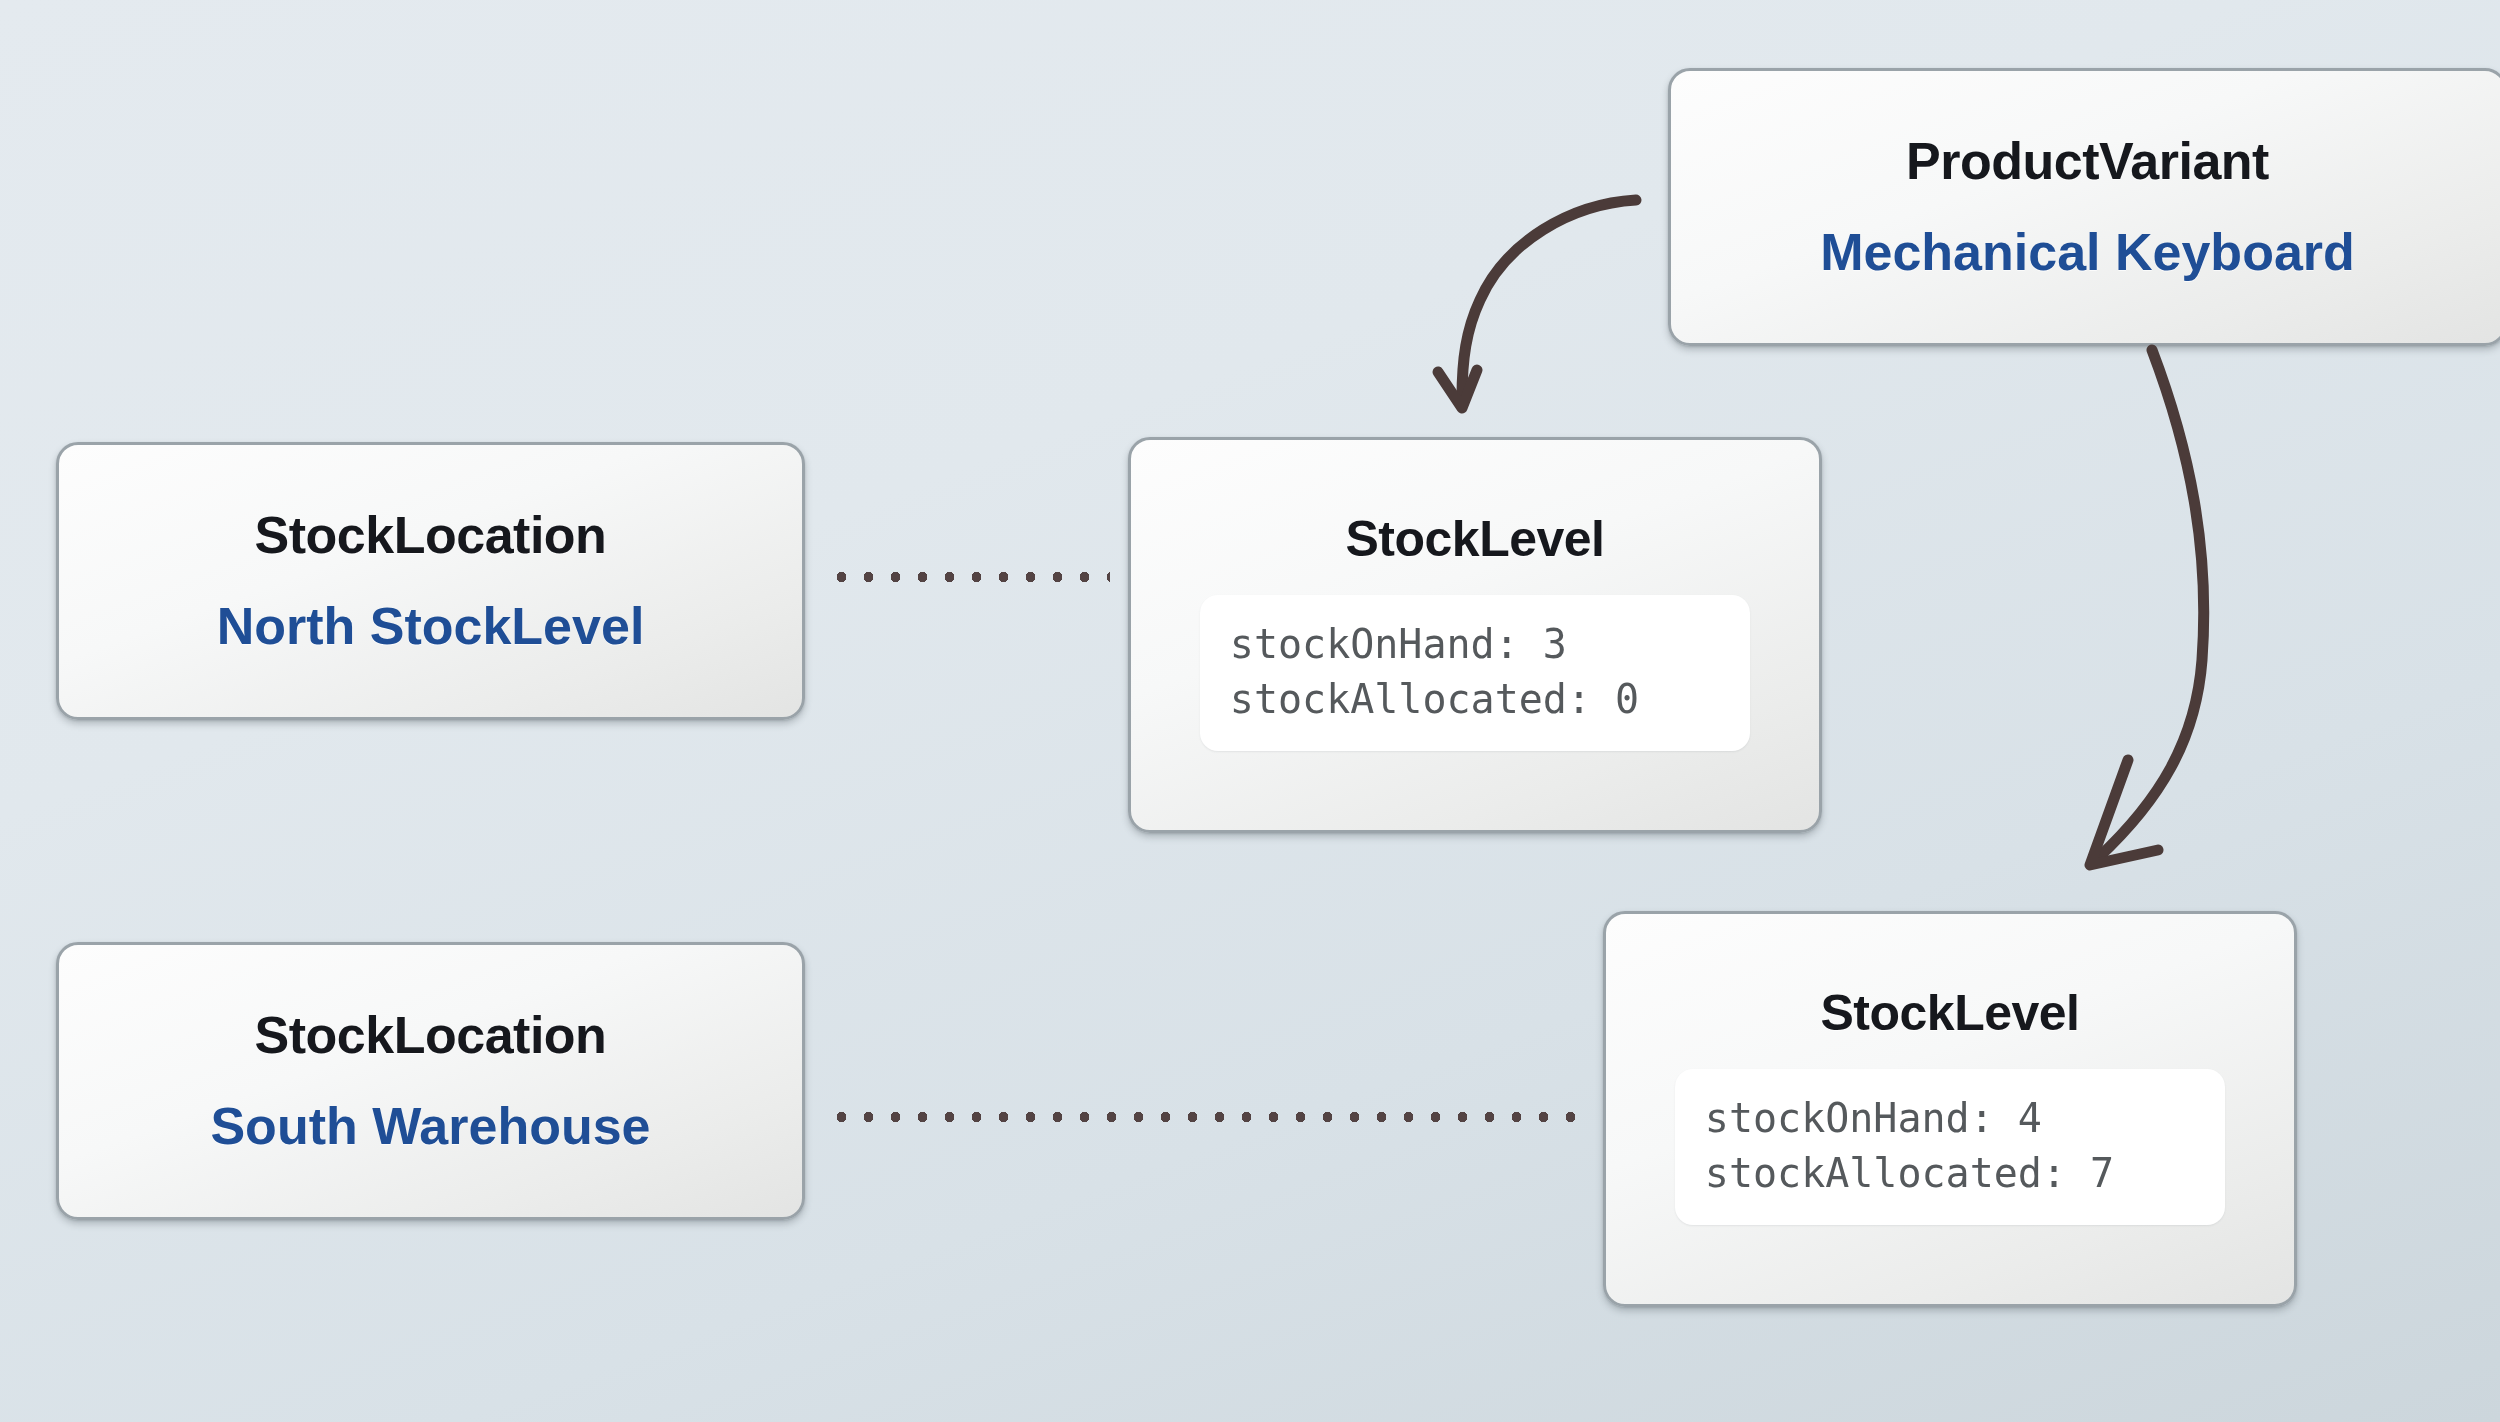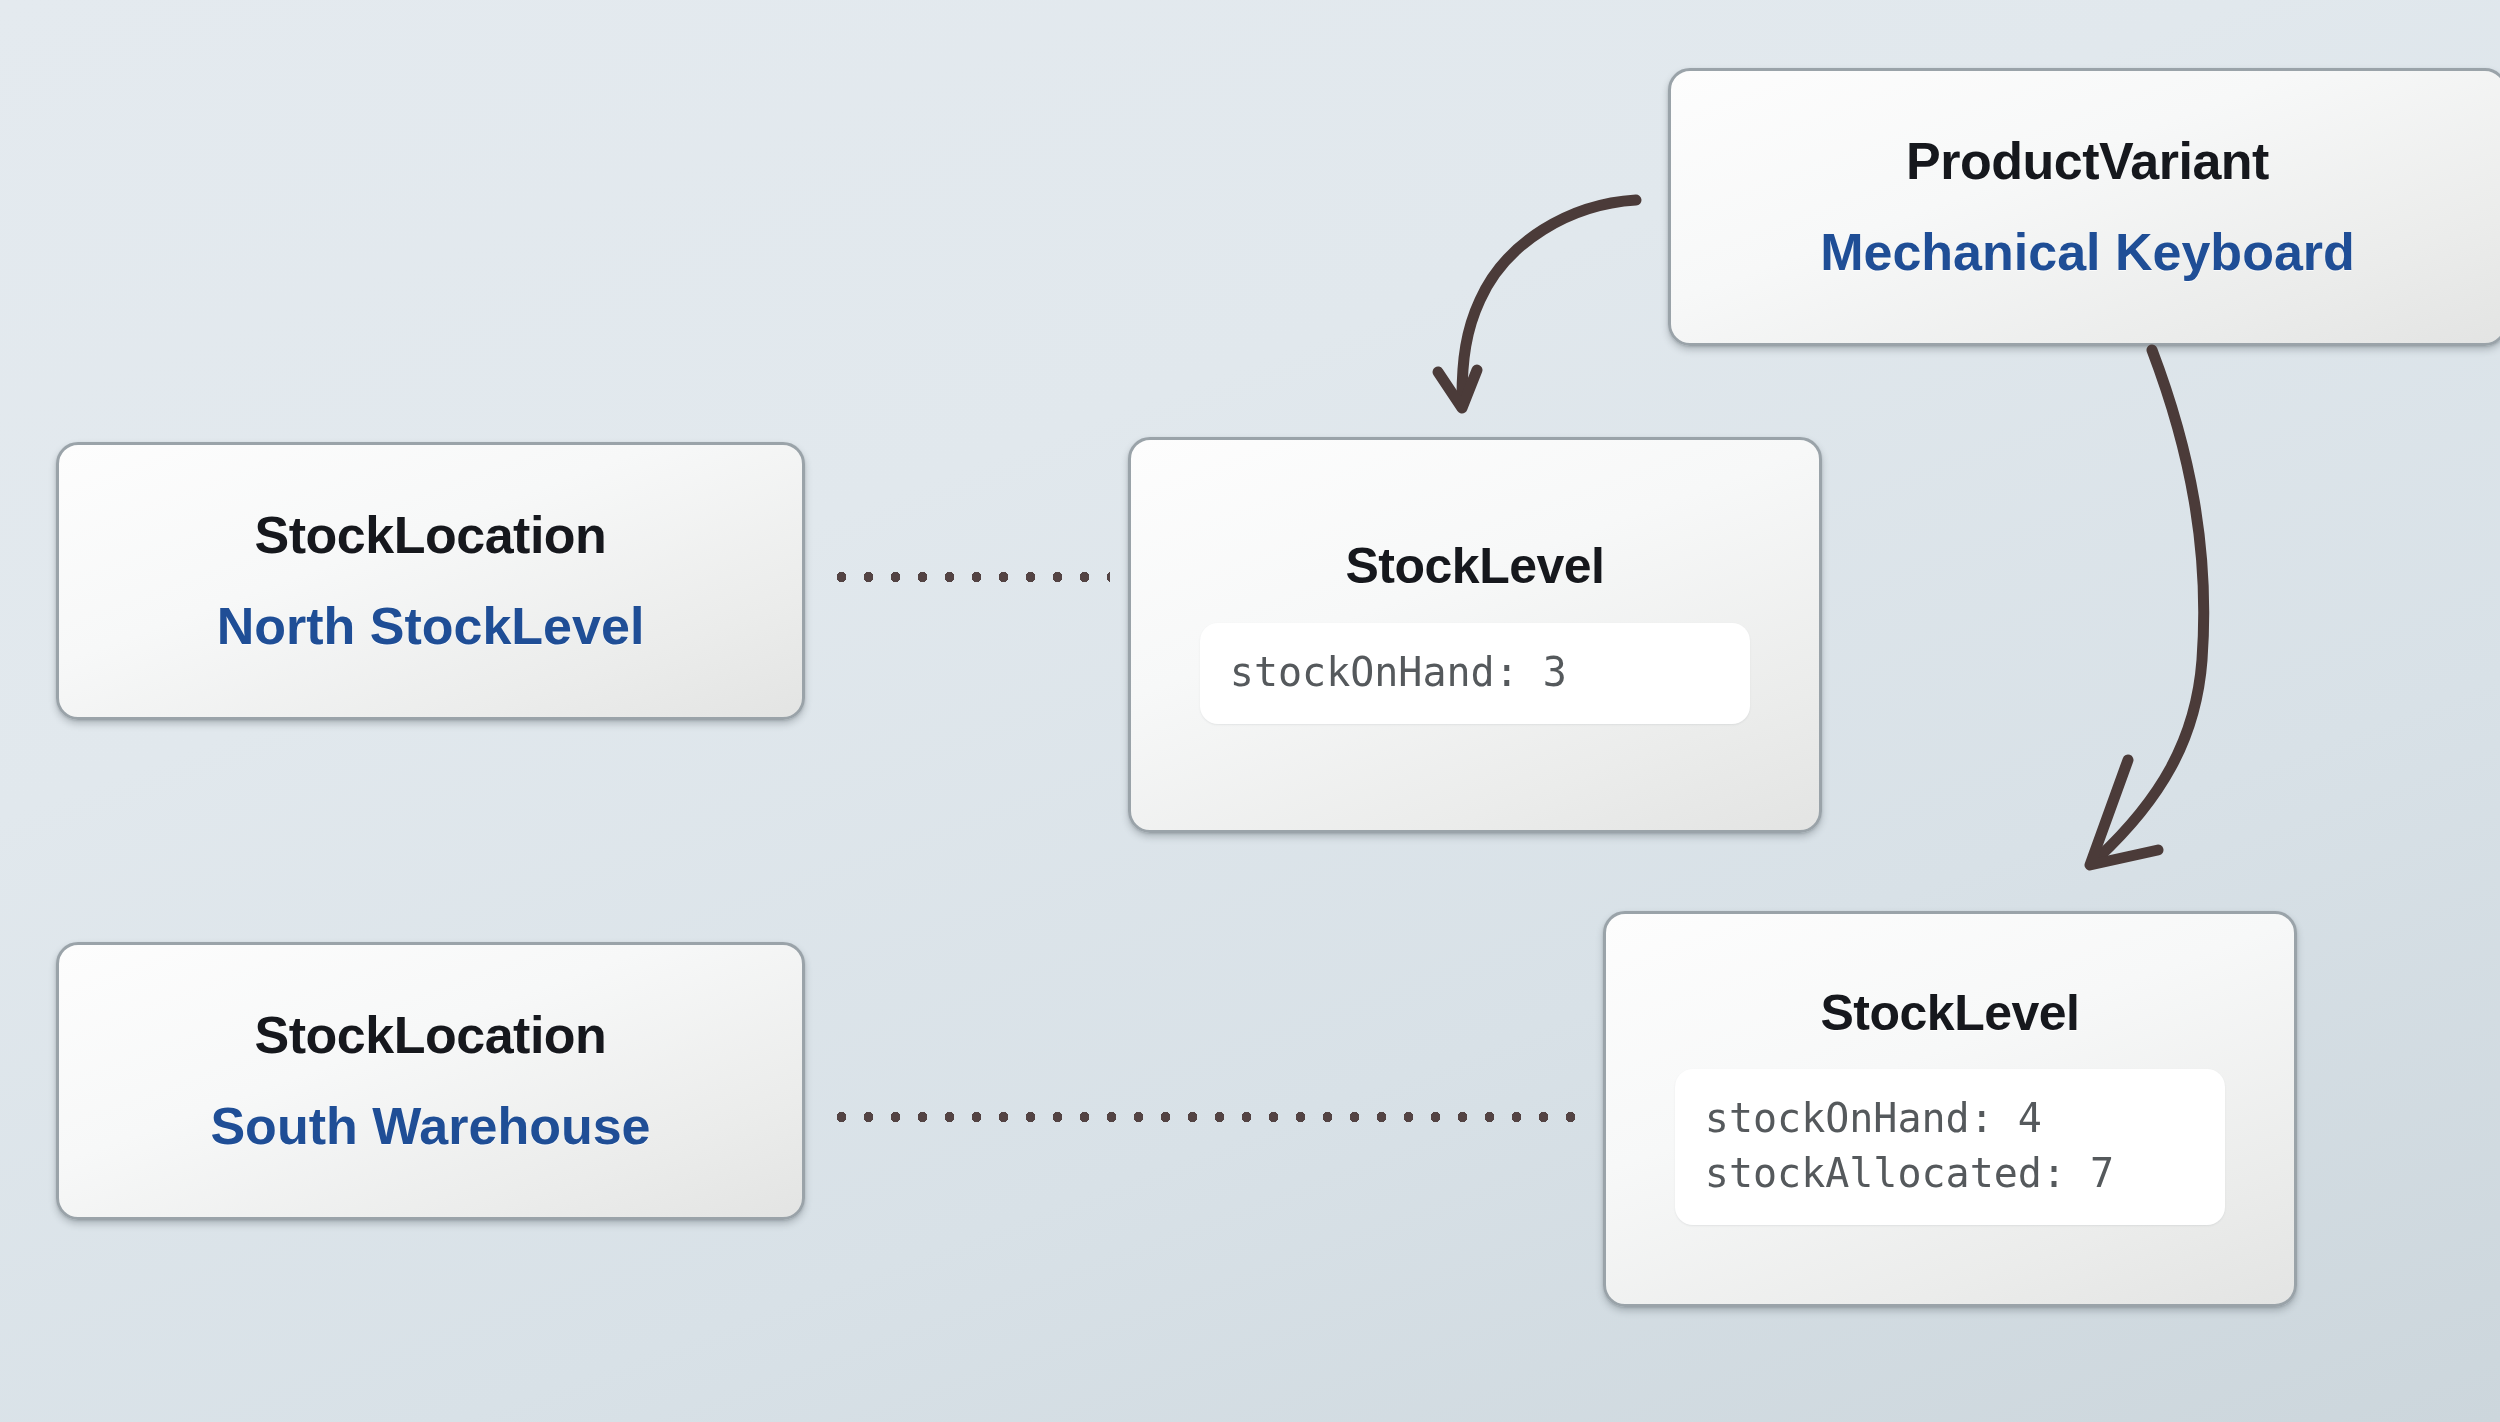--- a/index.html
+++ b/index.html
@@ -129,20 +129,21 @@
 
   <div class="node n-variant">
     <div class="node-title">ProductVariant</div>
     <div class="node-subtitle">Mechanical Keyboard</div>
   </div>
 
   <div class="node n-level-1">
     <div class="node-title">StockLevel</div>
     <div class="fields">
       <div class="field-line">stockOnHand: 3</div>
+      <div class="field-line">stockAllocated: 0</div>
     </div>
   </div>
 
   <div class="node n-level-2">
     <div class="node-title">StockLevel</div>
     <div class="fields">
       <div class="field-line">stockOnHand: 4</div>
       <div class="field-line">stockAllocated: 7</div>
     </div>
   </div>

